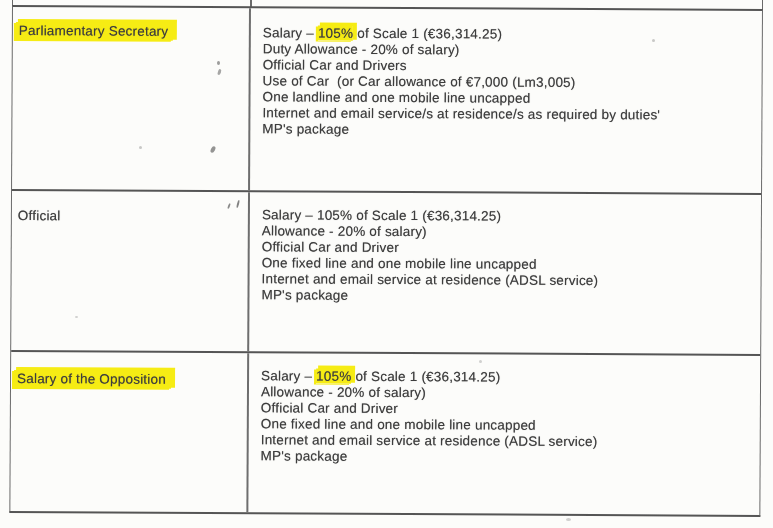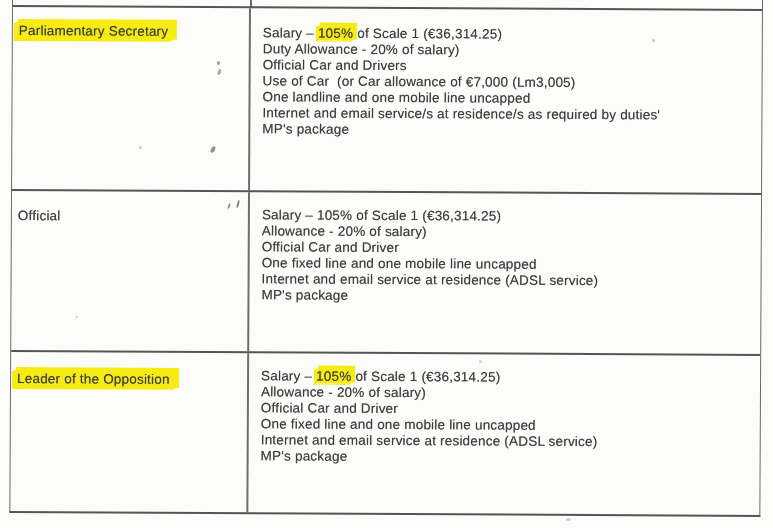--- a/index.html
+++ b/index.html
@@ -126,21 +126,21 @@
         <div class="detail-line">Allowance - 20% of salary)</div>
         <div class="detail-line">Official Car and Driver</div>
         <div class="detail-line">One fixed line and one mobile line uncapped</div>
         <div class="detail-line">Internet and email service at residence (ADSL service)</div>
         <div class="detail-line">MP's package</div>
       </div>
     </div>
 
     <div class="row row-3">
       <div class="role-cell">
-        <span class="role-label hl role-hl">Leader of the Opposition</span>
+        <span class="role-label hl role-hl">Salary of the Opposition</span>
       </div>
       <div class="details-cell">
         <div class="detail-line"><span>Salary – </span><span class="hl">105%</span><span> of Scale 1 (€36,314.25)</span></div>
         <div class="detail-line">Allowance - 20% of salary)</div>
         <div class="detail-line">Official Car and Driver</div>
         <div class="detail-line">One fixed line and one mobile line uncapped</div>
         <div class="detail-line">Internet and email service at residence (ADSL service)</div>
         <div class="detail-line">MP's package</div>
       </div>
     </div>

